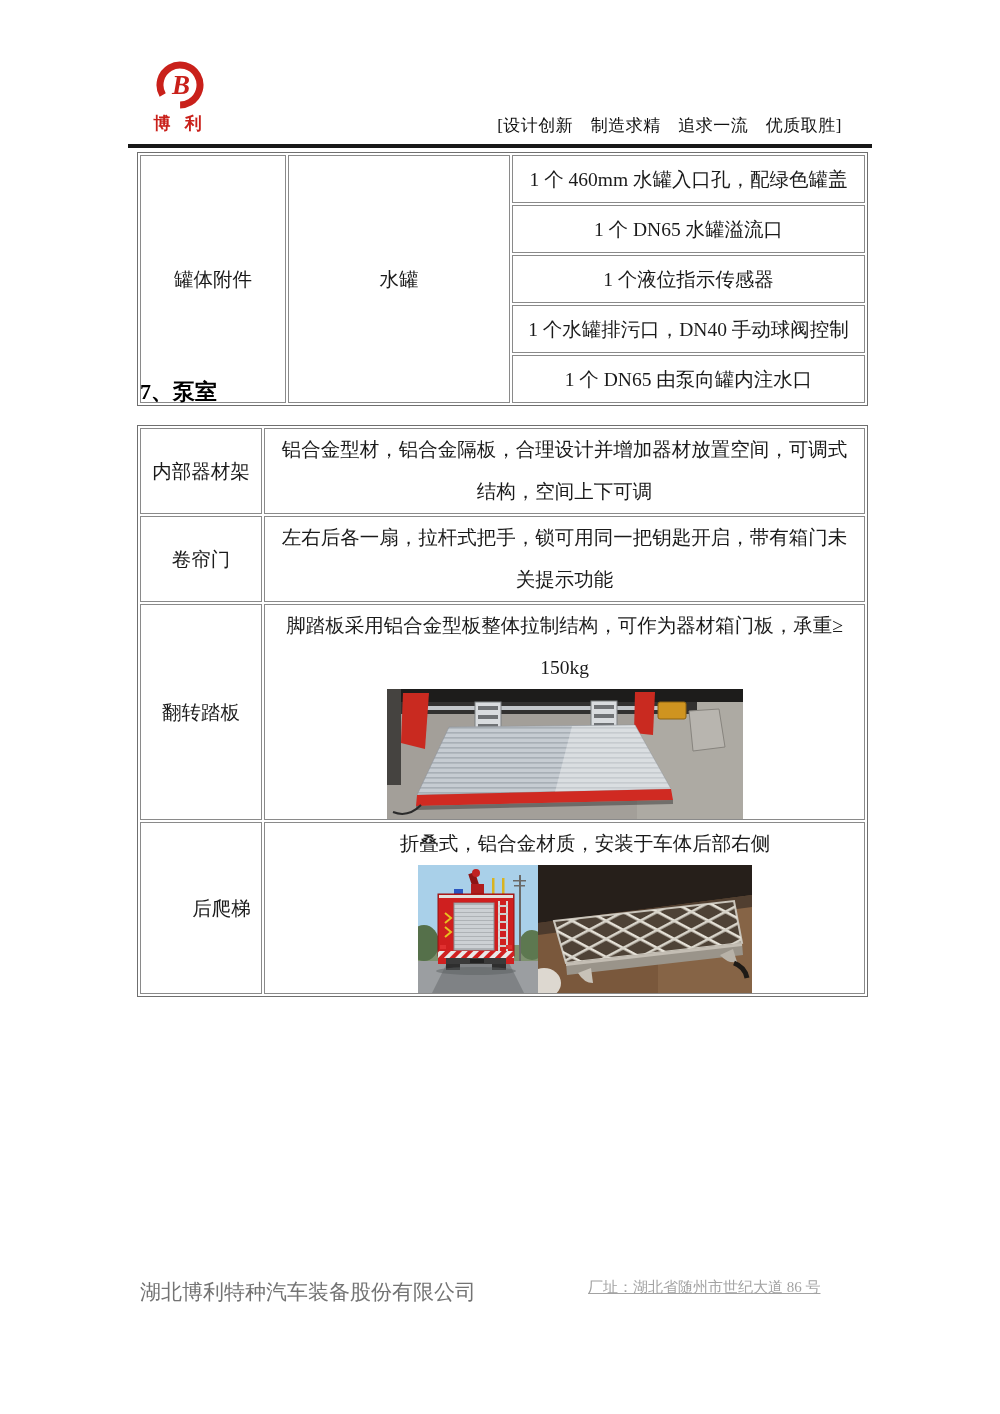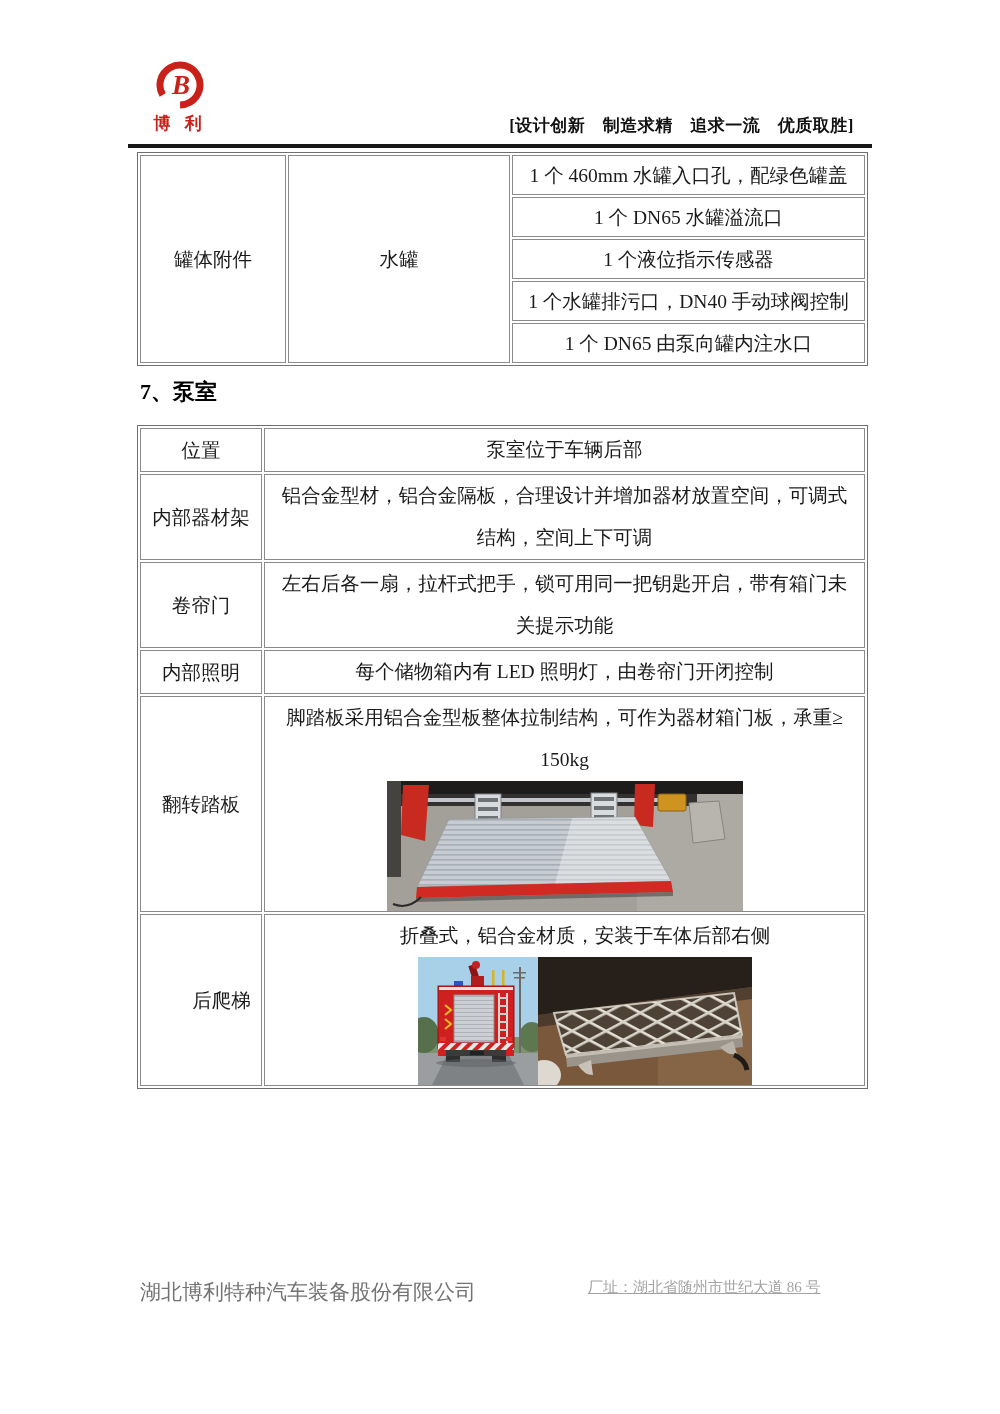--- a/index.html
+++ b/index.html
@@ -8,33 +8,33 @@
   .page {
     position:relative; width:1000px; height:1414px; background:#ffffff;
     margin:0 auto; overflow:hidden; color:#1a1a1a;
   }
 
   
   .logo { position:absolute; left:148px; top:60px; width:64px; text-align:center; }
   .logo-mark { display:block; margin:0 auto; }
   .logo-word { display:block; margin-top:2px; color:#c9201a; font-weight:bold;
     font-size:17px; letter-spacing:5px; white-space:nowrap; }
-  .slogan { position:absolute; left:146px; top:114px; width:708px;
-    text-align:right; font-size:17px; color:#111; letter-spacing:0.5px;font-weight:bold; }
+  .slogan { position:absolute; left:134px; top:114px; width:708px;
+    text-align:right; font-size:17px; color:#111; letter-spacing:0.5px; }
   .header-rule { position:absolute; left:128px; top:144px; width:744px; height:4px;
     background:#171717; }
 
   
   table.spec { border-collapse:separate; border-spacing:2px;
     border:1px solid #6f6f6f; background:#fff; table-layout:fixed; }
   table.spec td { border:1px solid #8a8a8a; font-size:19.5px;
     text-align:center; vertical-align:middle; overflow:hidden; }
   .tbl-tank { position:absolute; left:137px; top:152px; width:731px; }
   .tbl-pump { position:absolute; left:137px; top:425px; width:731px; }
-  .tbl-tank td.item { height:40px;margin-left:20px; }
+  .tbl-tank td.item { height:48px;margin-left:20px; }
   .ln { line-height:42px; text-align:center; }
   .h39 { height:39px; } .h38 { height:38px; } .h84 { height:84px; }
   .h216 { height:216px; } .h172 { height:172px;padding-left:41px; }
 
   .section-title { position:absolute; left:140px; top:377px;
     font-size:22px; font-weight:bold; color:#000; }
 
   .photo { display:block; margin:0 auto; }
   .photo-pair { display:flex; justify-content:center; align-items:flex-start; }
   .photo-pair svg { display:block; }
@@ -90,44 +90,32 @@
     </table>
 
   <div class="section-title">7、泵室</div>
 
   <table class="spec tbl-pump">
     <colgroup>
         <col style="width:122px">
         <col>
       </colgroup>
     <tbody>
-        <tr>
-      <td class="h39">位置</td>
-      <td class="h39">
-        <div class="ln">泵室位于车辆后部</div>
-      </td>
-    </tr>
     <tr>
       <td class="h84">内部器材架</td>
       <td class="h84">
         <div class="ln">铝合金型材，铝合金隔板，合理设计并增加器材放置空间，可调式</div>
         <div class="ln">结构，空间上下可调</div>
       </td>
     </tr>
     <tr>
       <td class="h84">卷帘门</td>
       <td class="h84">
         <div class="ln">左右后各一扇，拉杆式把手，锁可用同一把钥匙开启，带有箱门未</div>
         <div class="ln">关提示功能</div>
-      </td>
-    </tr>
-    <tr>
-      <td class="h39">内部照明</td>
-      <td class="h39">
-        <div class="ln">每个储物箱内有 LED 照明灯，由卷帘门开闭控制</div>
       </td>
     </tr>
 
     <tr>
       <td class="h216">翻转踏板</td>
       <td class="h216">
         <div class="ln">脚踏板采用铝合金型板整体拉制结构，可作为器材箱门板，承重≥</div>
         <div class="ln">150kg</div>
         <svg class="photo" width="356" height="130" viewBox="0 0 356 130">
           <defs>

